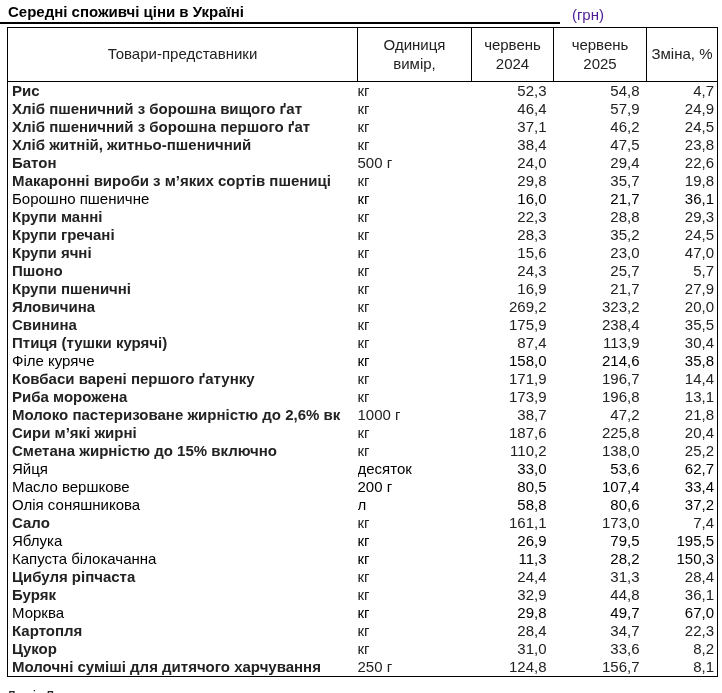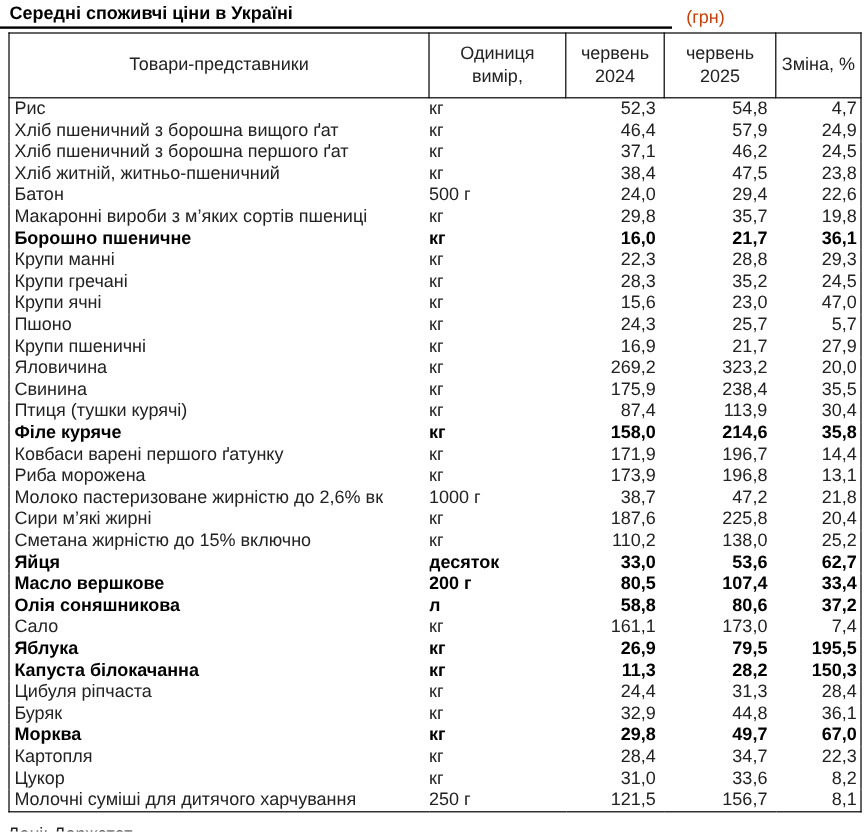--- a/index.html
+++ b/index.html
@@ -15,21 +15,21 @@
   
   .titlebar { display: flex; align-items: flex-end; }
   .title-underline {
     flex: 1 1 auto;
     border-bottom: 2px solid #000;
     padding: 1px 0 1px 8px;
   }
   .page-title { font-size: 15px; font-weight: bold; color: #000; white-space: nowrap; }
   .currency-note {
     flex: 0 0 auto;
-    font-size: 15px; color: #c2410c;
+    font-size: 15px; color: #4c1d95;
     padding: 1px 2px 1px 12px;
     white-space: nowrap;
   }
 
   
   table.price-table {
     margin: 3px 0 10px 7px;
     border-collapse: collapse;
     table-layout: fixed;
     width: 710px;
@@ -51,25 +51,25 @@
   .price-table thead th.h-change { padding: 0 2px; }
   .price-table tbody td {
     border: none;
     font-size: 15px;
     height: 18px;
     line-height: 18px;
     white-space: nowrap;
     overflow: hidden;
     color: #222;
   }
-  .price-table tbody td.c-product { text-align: left; padding-left: 4px; }
+  .price-table tbody td.c-product { text-align: left; padding-left: 4px; font-weight: bold; }
   .price-table tbody td.c-unit    { text-align: left; }
   .price-table tbody td.c-num     { text-align: right; padding-right: 7px; }
   .price-table tbody td.c-change  { padding-right: 3px; }
-  .price-table tbody tr.bold-row td { font-weight: bold; color: #000; }
+  .price-table tbody tr.bold-row td { font-weight: normal; color: #000; }
 
   
   .source-line {
     margin: 4px 0 0 6px;
     font-size: 15px;
     color: #222;
   }
 </style>
 </head>
 <body>
@@ -321,21 +321,21 @@
         <tr>
           <td class="c-product">Цукор</td>
           <td class="c-unit">кг</td>
           <td class="c-num">31,0</td>
           <td class="c-num">33,6</td>
           <td class="c-num c-change">8,2</td>
         </tr>
         <tr>
           <td class="c-product">Молочні суміші для дитячого харчування</td>
           <td class="c-unit">250 г</td>
-          <td class="c-num">121,5</td>
+          <td class="c-num">124,8</td>
           <td class="c-num">156,7</td>
           <td class="c-num c-change">8,1</td>
         </tr>
       </tbody>
   </table>
 
   <div class="source-line">Дані: Держстат</div>
 
 </div>
 

